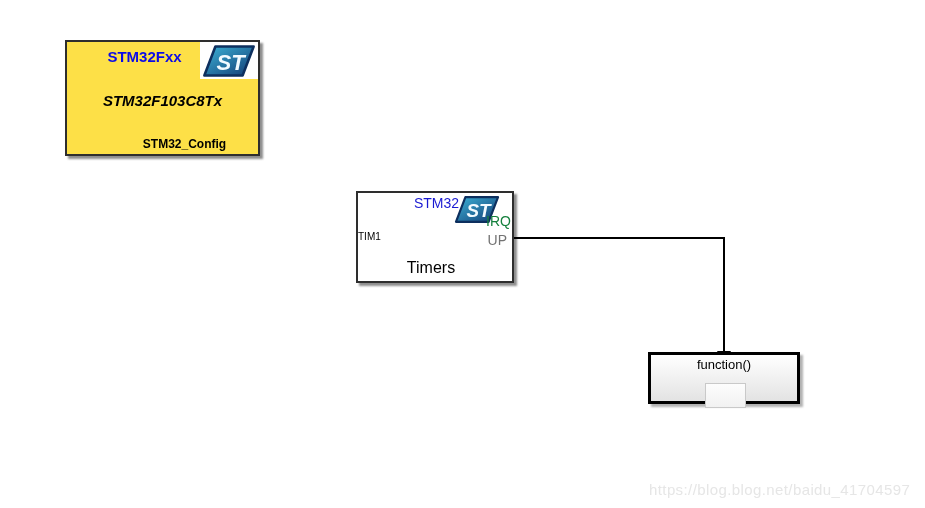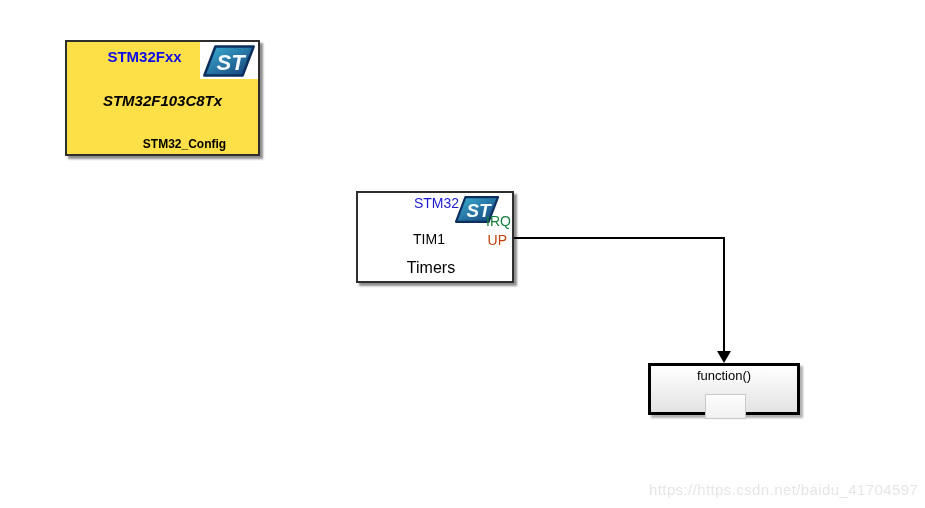--- a/index.html
+++ b/index.html
@@ -63,26 +63,25 @@
   .tmr-logo {
     position: absolute; top: 2px; right: 12px;
     width: 46px; height: 29px;
   }
   .tmr-irq {
     position: absolute; top: 20px; right: 1px;
     font-size: 14px; color: #15803d; z-index: 2;
   }
   .tmr-up {
     position: absolute; top: 39px; right: 5px;
-    font-size: 14px; color: #c2410c; z-index: 2;
+    font-size: 14px; color: #737373; z-index: 2;
   }
   .tmr-periph {
     position: absolute; left: 0; top: 38px; width: 142px;
-    text-align: center;
-    font-size: 14px; color: #000000;
+    font-size: 10px; color: #000000;
   }
   .tmr-name {
     position: absolute; left: 0; bottom: 4px; width: 146px;
     text-align: center;
     font-size: 16px; color: #000000;
   }
 
   
   .wire { position: absolute; background: #000000; }
   .wire-h { left: 514px; top: 237px; width: 211px; height: 2px; }
@@ -90,21 +89,21 @@
   .arrowhead {
     position: absolute; left: 717px; top: 351px;
     width: 0; height: 0;
     border-left: 7px solid transparent;
     border-right: 7px solid transparent;
     border-top: 12px solid #000000;
   }
 
   
   .func {
-    left: 648px; top: 363px;
+    left: 648px; top: 352px;
     width: 152px; height: 52px;
     background: linear-gradient(#ffffff, #e3e3e3);
     border: 3px solid #000000;
     box-shadow: 3px 3px 2px #b2b2b2;
   }
   .func-label {
     position: absolute; left: 0; top: 2px; width: 100%;
     text-align: center;
     font-size: 13px; color: #000000;
   }
@@ -166,15 +165,15 @@
 
   <div class="wire wire-h"></div>
   <div class="wire wire-v"></div>
   <div class="arrowhead"></div>
 
   <div class="block func">
     <div class="func-label">function()</div>
     <div class="func-inner"></div>
   </div>
 
-  <div class="watermark">https://https.csdn.net/baidu_41704597</div>
+  <div class="watermark">https://blog.blog.net/baidu_41704597</div>
 
 </div>
 
 </body></html>

